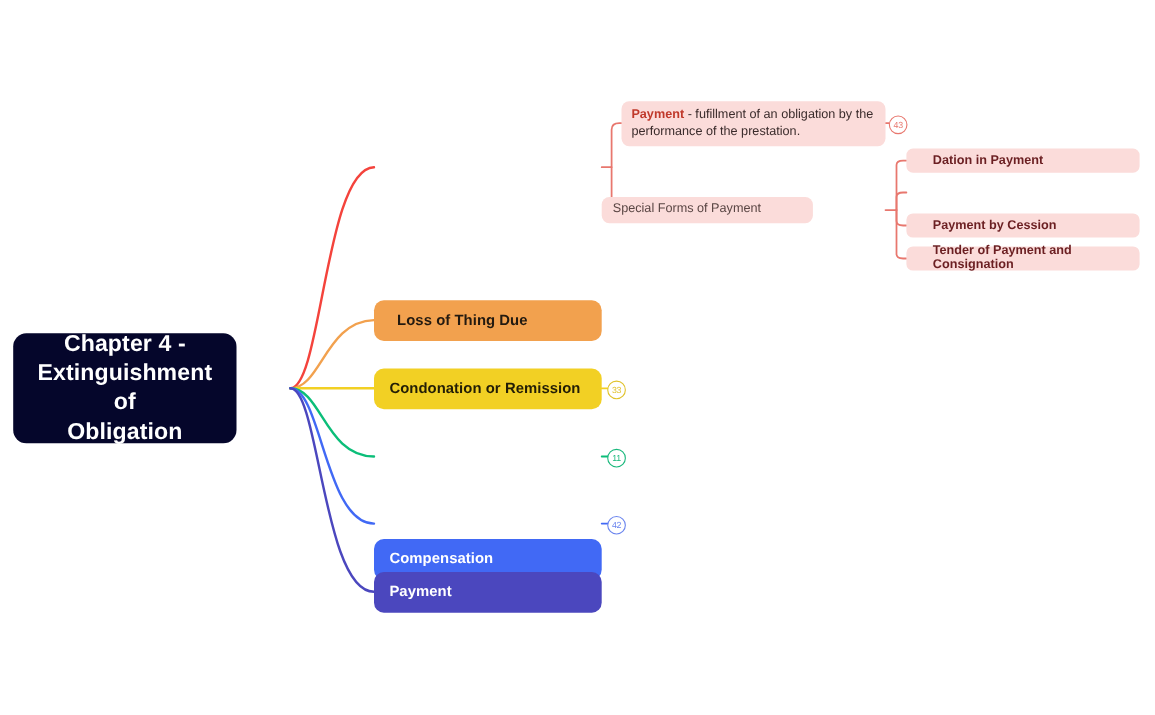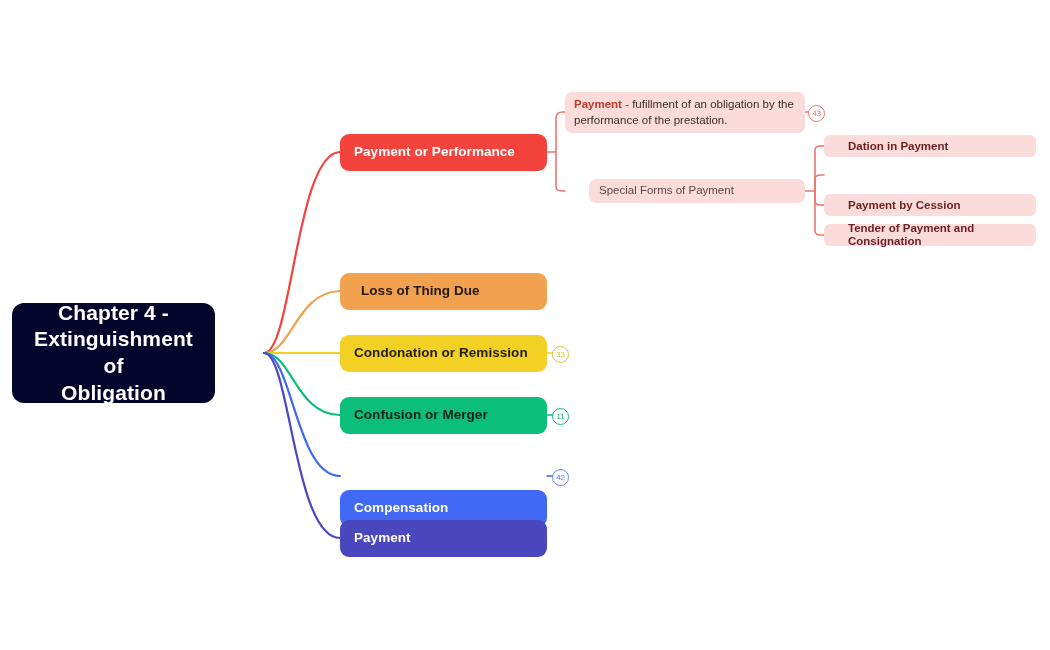--- a/index.html
+++ b/index.html
@@ -99,23 +99,23 @@
     width: 240px;
     height: 41px;
     align-items: center;
     padding: 0 9px;
   }
   #node-payment-def .sub-label {
     font-size: 11.5px;
   }
 
   #node-special-forms {
-    left: 589px;
+    left: 547px;
     top: 179px;
-    width: 216px;
+    width: 192px;
     height: 24px;
   }
   #node-special-forms .sub-label {
     color: #5A4644;
     font-size: 11.5px;
   }
 
   
   .leaf-node {
     left: 824px;
@@ -181,35 +181,29 @@
       <path d="M805,112 L809,112" stroke="#E8776E"></path>
     </g>
   </svg>
 
   <div class="node root-node" style="background: rgb(5, 6, 43);">
     <span class="root-label">Chapter 4 -
 Extinguishment of
 Obligation</span>
   </div>
 
-  <div class="node branch-node" id="branch-0" style="top: 134px; background: rgb(244, 67, 60);">
-    <span class="branch-label" style="color: rgb(255, 255, 255);">Payment or Performance</span>
-  </div>
 
   <div class="node branch-node" id="branch-1" style="top: 273px; background: rgb(242, 161, 78); padding-left: 21px;">
     <span class="branch-label" style="color: rgb(35, 26, 16);">Loss of Thing Due</span>
   </div>
 
   <div class="node branch-node" id="branch-2" style="top: 335px; background: rgb(242, 208, 36);">
     <span class="branch-label" style="color: rgb(35, 30, 6);">Condonation or Remission</span>
   </div>
 
-  <div class="node branch-node" id="branch-3" style="top: 397px; background: rgb(11, 190, 121);">
-    <span class="branch-label" style="color: rgb(7, 35, 26);">Confusion or Merger</span>
-  </div>
 
   <div class="node branch-node" id="branch-4" style="top: 458px; background: rgb(65, 105, 245); margin-top: 32px;">
     <span class="branch-label" style="color: rgb(255, 255, 255);">Compensation</span>
   </div>
 
   <div class="node branch-node" id="branch-5" style="top: 520px; background: rgb(75, 71, 190);">
     <span class="branch-label" style="color: rgb(255, 255, 255);">Payment</span>
   </div>
 
   <div class="node sub-node" id="node-payment-def">

